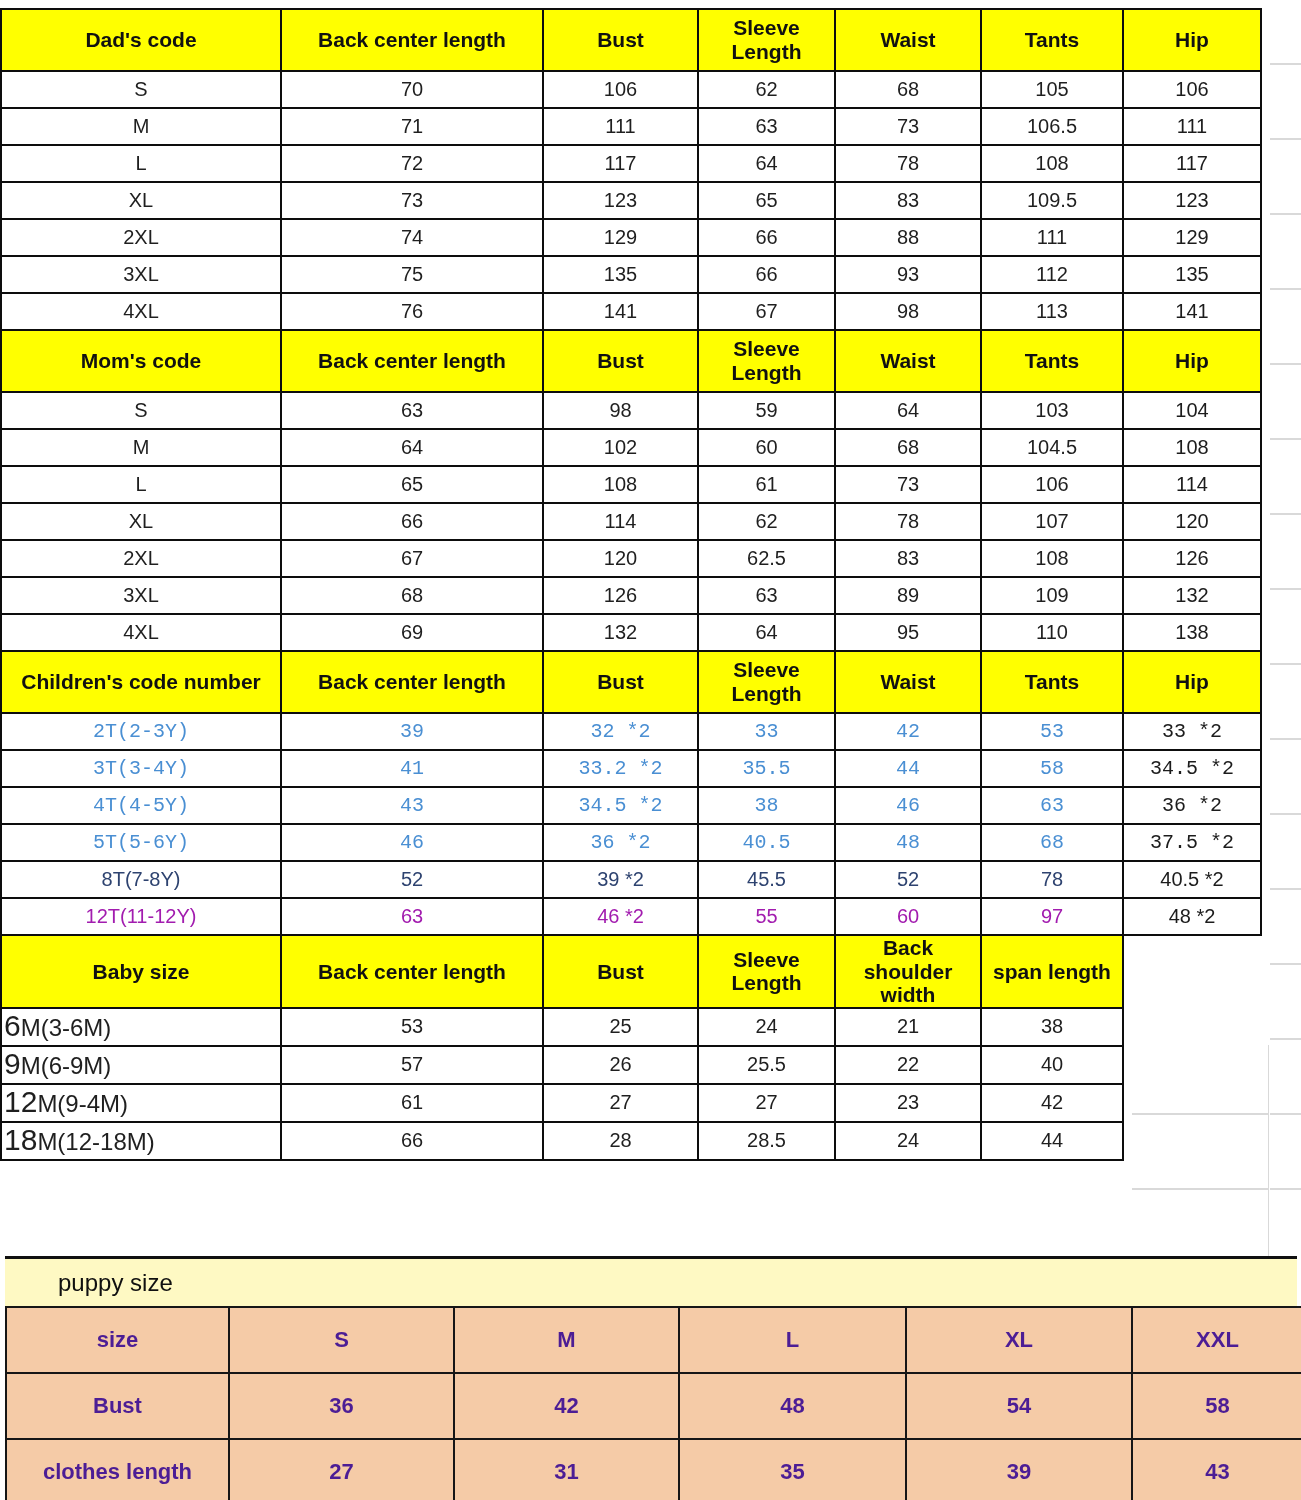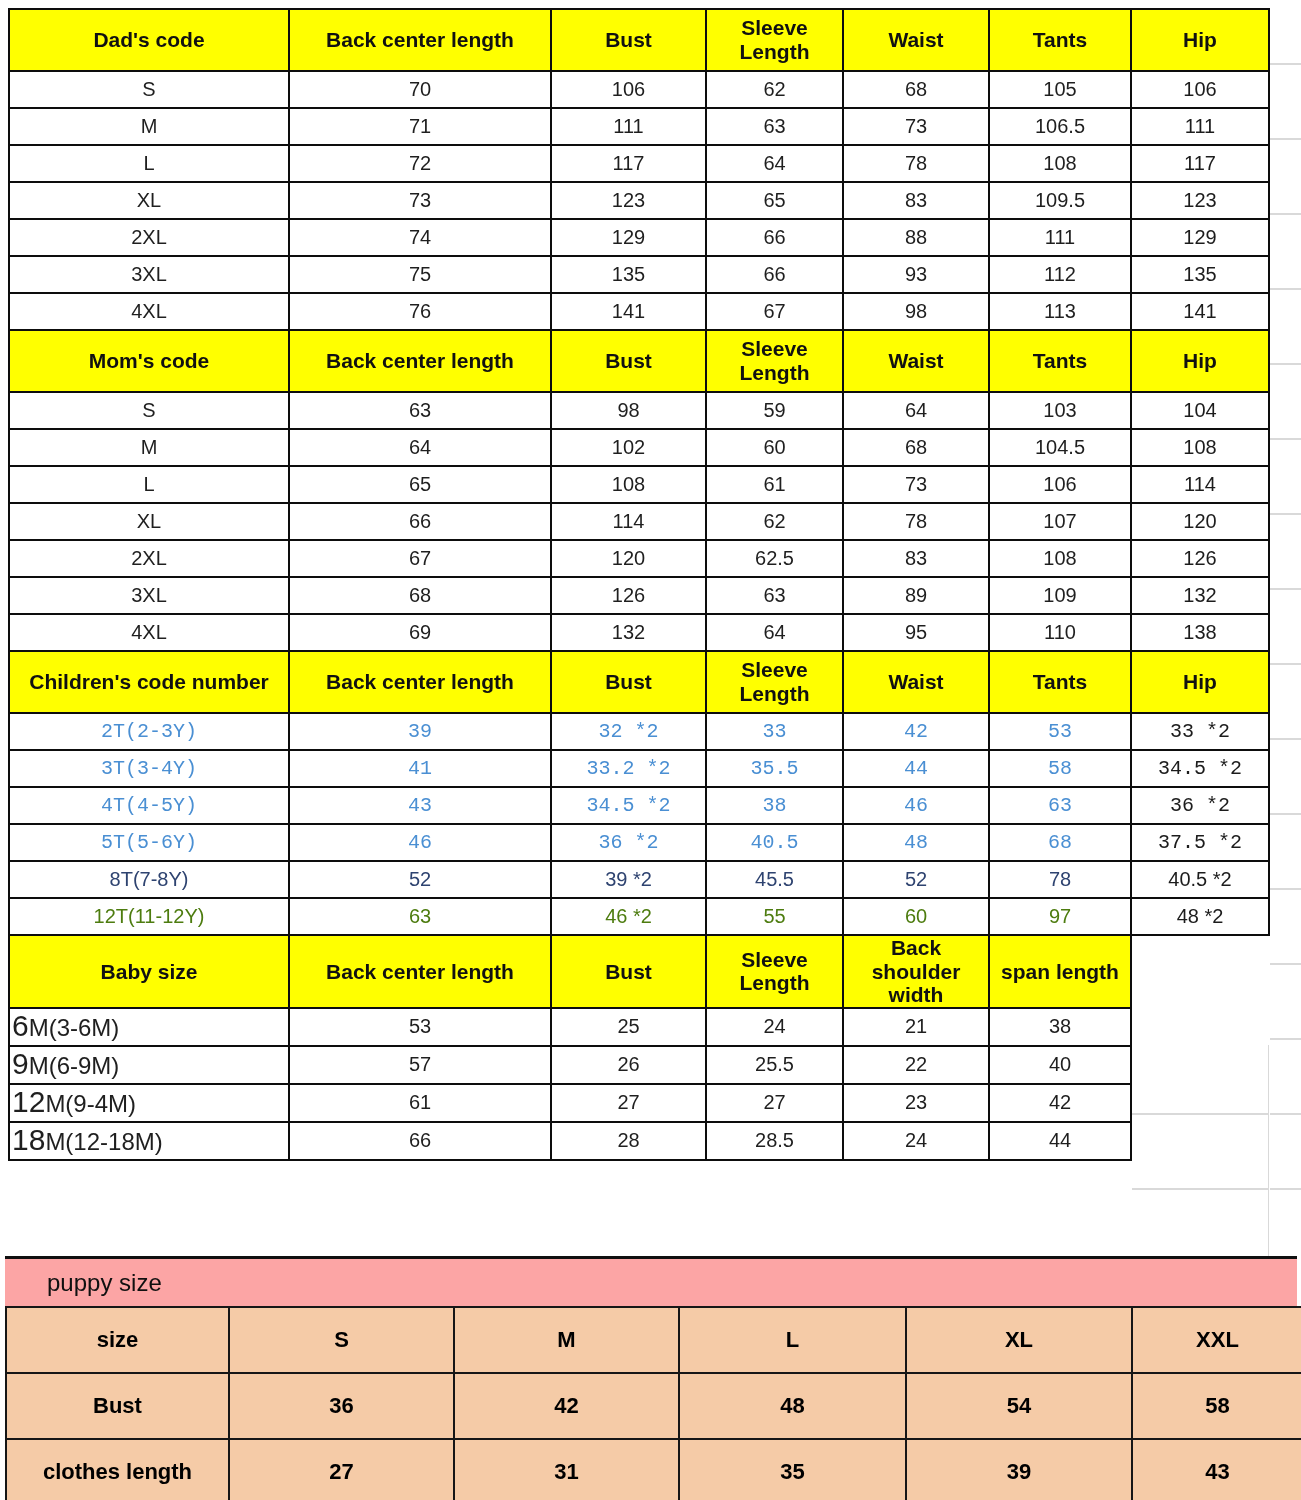--- a/index.html
+++ b/index.html
@@ -4,46 +4,46 @@
 <style>
   html,body{margin:0;padding:0;background:#fff;}
   .sheet{position:relative;width:1301px;height:1500px;background:#ffffff;
          font-family:"Liberation Sans",sans-serif;overflow:hidden;}
   
   .gutter{position:absolute;z-index:0;
           background-image:repeating-linear-gradient(to bottom,transparent 0px,transparent 73px,#d9d9d9 73px,#d9d9d9 75px);}
   .gutter-right{left:1270px;top:0;width:31px;height:1259px;background-position:0 -10px;}
   .gutter-baby{left:1132px;top:1045px;width:136px;height:214px;background-position:0 -5px;border-right:1px solid #d9d9d9;}
   
-  .grid{position:absolute;left:8px;top:8px;width:1260px;z-index:1;
+  .grid{position:absolute;left:0;top:8px;width:1260px;z-index:1;
         border-collapse:collapse;table-layout:fixed;}
   .grid th,.grid td{border:2px solid #0d0d0d;text-align:center;vertical-align:middle;
         padding:0;overflow:hidden;}
   .grid th{background:#ffff00;font-size:21px;font-weight:700;color:#111;
         white-space:pre-line;line-height:1.12;}
   .grid td{font-size:20px;color:#1f1f1f;}
   tr.hrow{height:62px;}
   tr.drow{height:37px;}
   tr.brow{height:38px;}
   tr.tone-blue td{color:#4a8fd3;font-family:Liberation Mono, monospace;}
   tr.tone-navy td{color:#2e4370;border-radius:17px;}
-  tr.tone-red td{color:#4d7c0f;}
+  tr.tone-red td{color:#a21caf;}
   .grid td.hip{color:#1c1c1c !important;}
   .grid td.ghost,.grid th.ghost{border:2px solid transparent;background:transparent;}
   .baby-lbl{text-align:left !important;padding-left:2px !important;white-space:nowrap;}
   .baby-lbl .big{font-size:30px;line-height:1;}
   .baby-lbl .rest{font-size:24px;}
   
   .puppy-bar{position:absolute;left:5px;top:1256px;width:1292px;height:50px;z-index:1;
-        box-sizing:border-box;background:#fca5a5;border-top:3px solid #101010;
-        display:flex;align-items:center;padding-left:42px;font-size:24px;color:#101010;}
+        box-sizing:border-box;background:#fef9c3;border-top:3px solid #101010;
+        display:flex;align-items:center;padding-left:53px;font-size:24px;color:#101010;}
   .puppy{position:absolute;left:5px;top:1306px;width:1296px;z-index:1;
         border-collapse:collapse;table-layout:fixed;background:#f5cba7;}
   .puppy td{border:2px solid #161616;height:62px;text-align:center;vertical-align:middle;
-        font-size:22px;font-weight:700;color:#000000;}
+        font-size:22px;font-weight:700;color:#4c1d95;}
   .puppy td:last-child{border-right:0;}
   .puppy tr:last-child td{border-bottom:0;}
 </style>
 </head>
 <body>
 
 <div class="sheet">
   <div class="gutter gutter-right"></div>
   <div class="gutter gutter-baby"></div>
 

